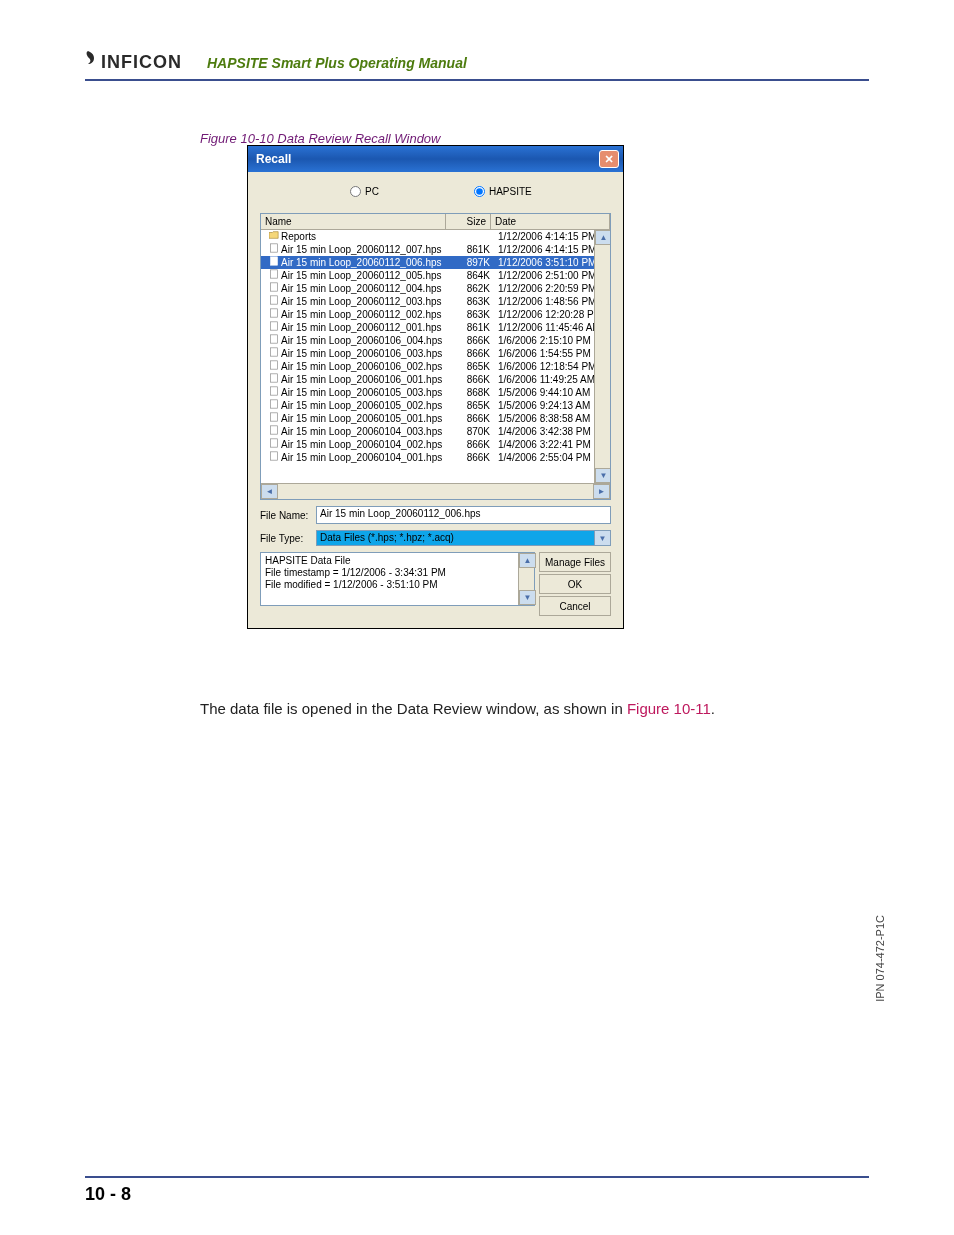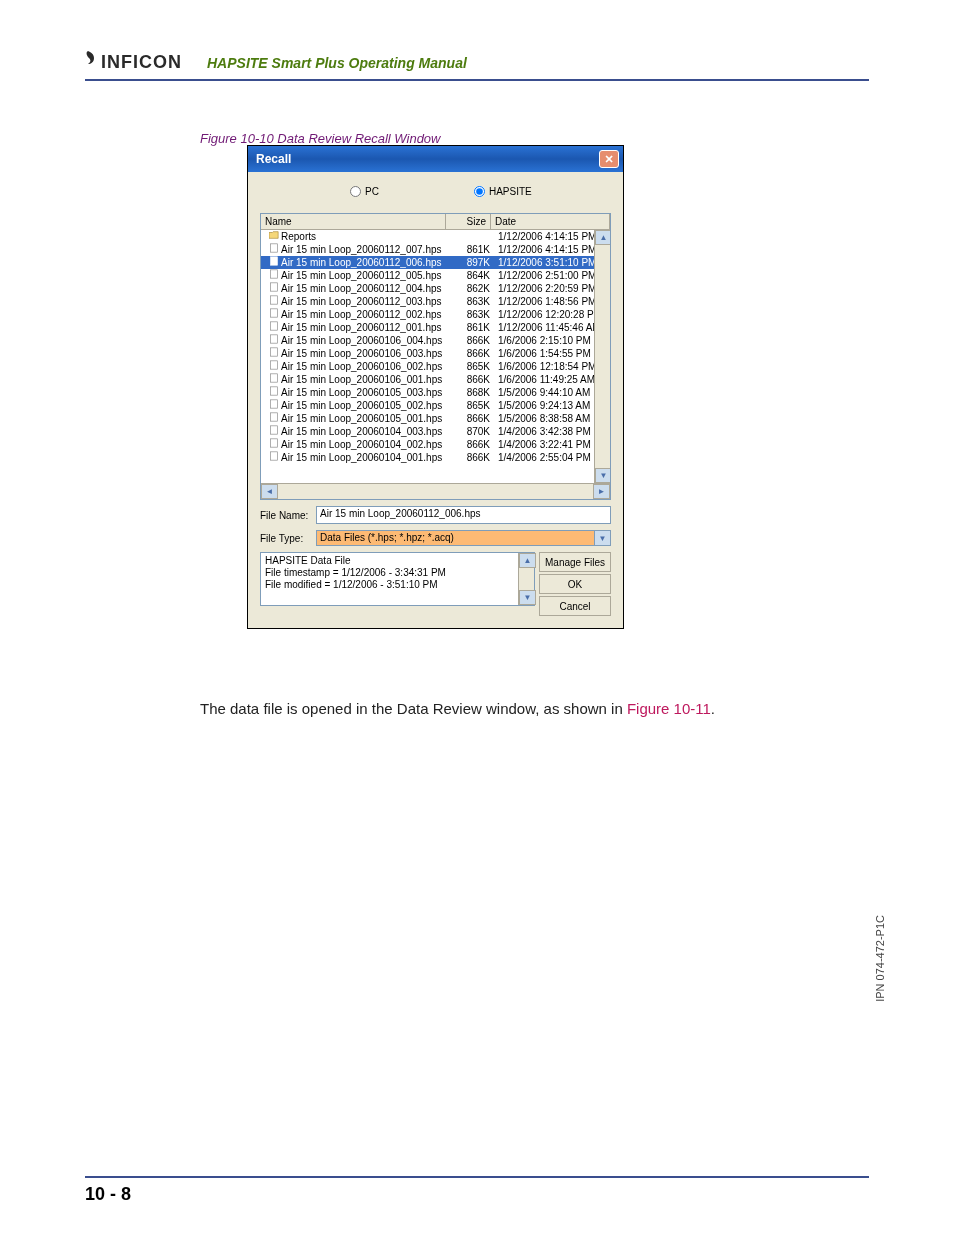--- a/index.html
+++ b/index.html
@@ -218,21 +218,21 @@
     margin-top: 6px;
   }
   .field-row .lbl { width: 52px; }
   .dropdown {
     flex: 1;
     display: flex;
     height: 16px;
   }
   .dropdown .dd-input {
     flex: 1;
-    background: #fdba74;
+    background: #0ea5e9;
     border: 1px solid #7f9db9;
     border-right: none;
     padding: 1px 3px;
     font-size: 10px;
   }
   .dd-btn {
     width: 15px;
     border: 1px solid #7f9db9;
     background: #cde;
     display: flex;

